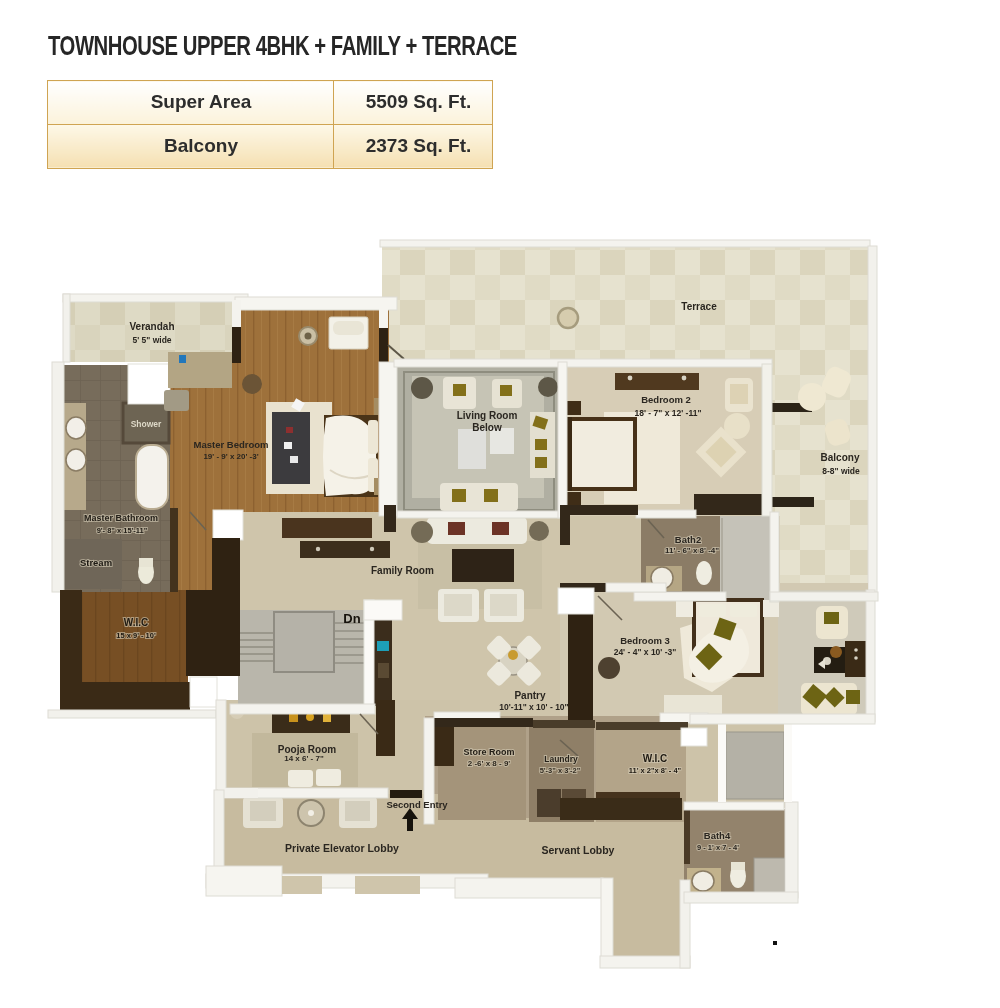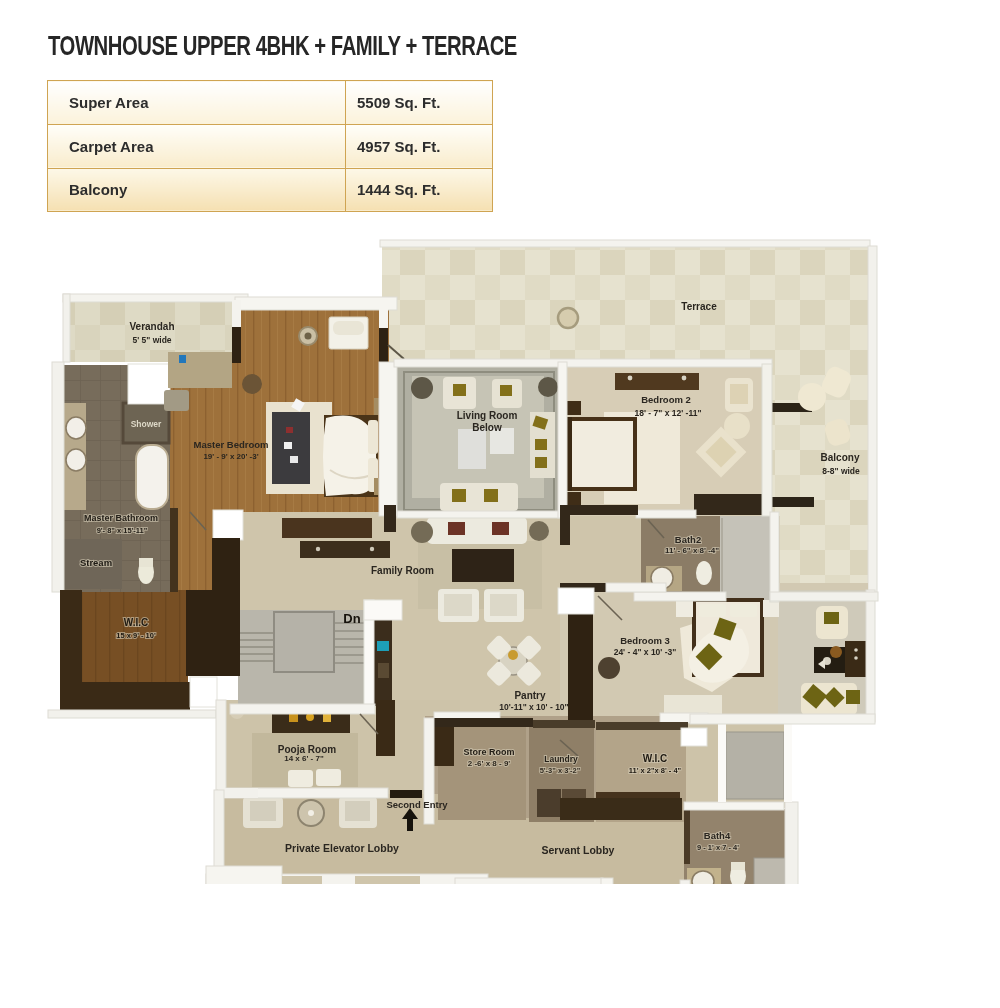--- a/index.html
+++ b/index.html
@@ -1,43 +1,39 @@
 <!DOCTYPE html>
 <html><head>
 <meta charset="utf-8">
 <style>
   html,body{margin:0;padding:0;background:#ffffff;}
   body{width:1000px;height:1008px;font-family:"Liberation Sans",sans-serif;}
-  .wrap{position:relative;width:1000px;height:884px;overflow:hidden;}
+  .wrap{position:relative;width:1000px;height:1008px;overflow:hidden;text-align:center;}
   .title{position:absolute;left:48px;top:31px;font-size:20.3px;font-weight:bold;color:#262626;letter-spacing:-0.45px;transform:scaleY(1.32);transform-origin:left top;}
   table.area{position:absolute;left:47px;top:80px;border-collapse:collapse;width:446px;}
-  table.area td{border:1.6px solid #cfa452;font-size:15px;font-weight:bold;color:#2d2d2d;padding:0 12px 0 21px;height:42.8px;}
+  table.area td{border:1.6px solid #cfa452;font-size:19px;font-weight:bold;color:#2d2d2d;padding:0 0 0 21px;height:42.8px;}
   td.r1{background:linear-gradient(#ffffff,#fbf2da);}
   td.r2{background:linear-gradient(#fffef9,#f9eccc);}
   td.r3{background:linear-gradient(#fdf8e8,#f5e0b2);}
 </style>
 </head>
 <body>
 <div class="wrap">
 
   <div class="title">TOWNHOUSE UPPER 4BHK + FAMILY + TERRACE</div>
 
   <table class="area">
     <tbody>
         <tr>
           <td class="r1" style="width:264px">Super Area</td>
           <td class="r1" style="padding-left:11px">5509 Sq. Ft.</td>
         </tr>
     <tr>
-          <td class="r2">Carpet Area</td>
-          <td class="r2" style="padding-left:11px">4957 Sq. Ft.</td>
-        </tr>
-    <tr>
           <td class="r3">Balcony</td>
-          <td class="r3" style="padding-left:11px">1444 Sq. Ft.</td>
+          <td class="r3" style="padding-left:11px">2373 Sq. Ft.</td>
         </tr>
   </tbody>
     </table>
 
   <svg width="1000" height="1008" viewBox="0 0 1000 1008" style="position:absolute;left:0;top:0" xmlns="http://www.w3.org/2000/svg">
   <defs>
     <pattern id="checker" width="50" height="50" patternUnits="userSpaceOnUse">
       <rect width="50" height="50" fill="#e6e2cf"></rect>
       <rect x="0" y="0" width="25" height="25" fill="#dbd5bd"></rect>
       <rect x="25" y="25" width="25" height="25" fill="#e0dbc5"></rect>

